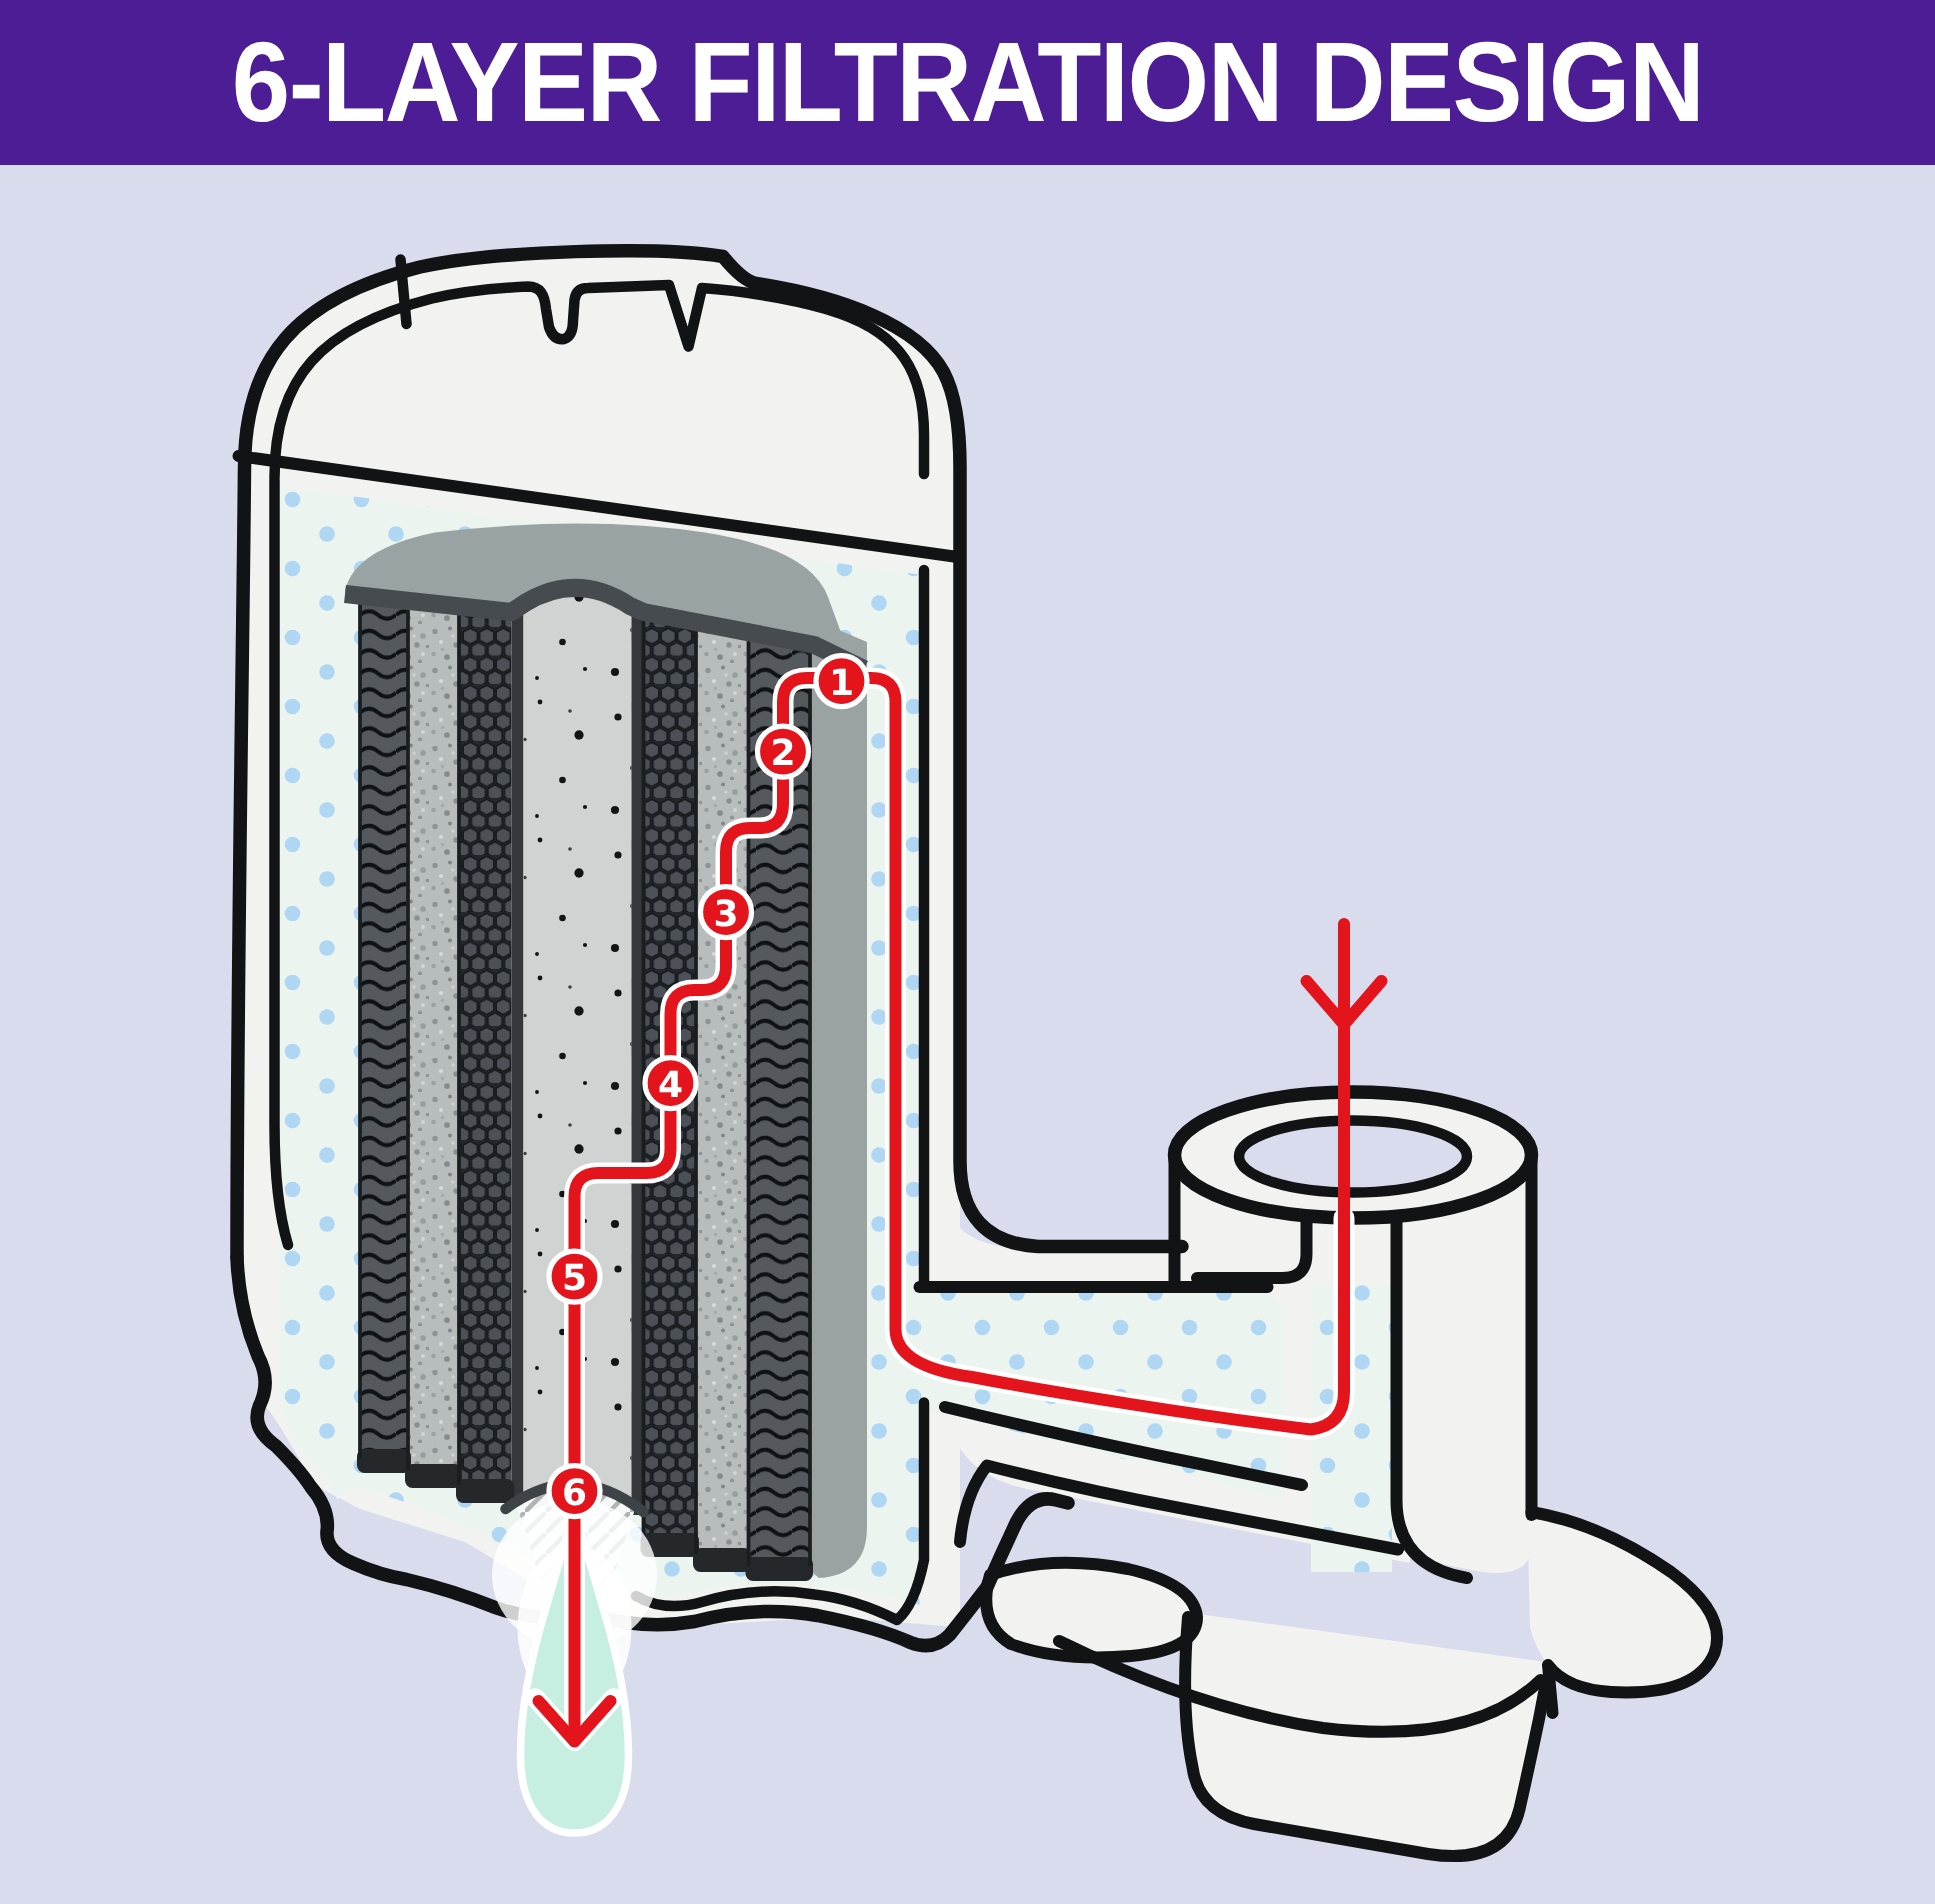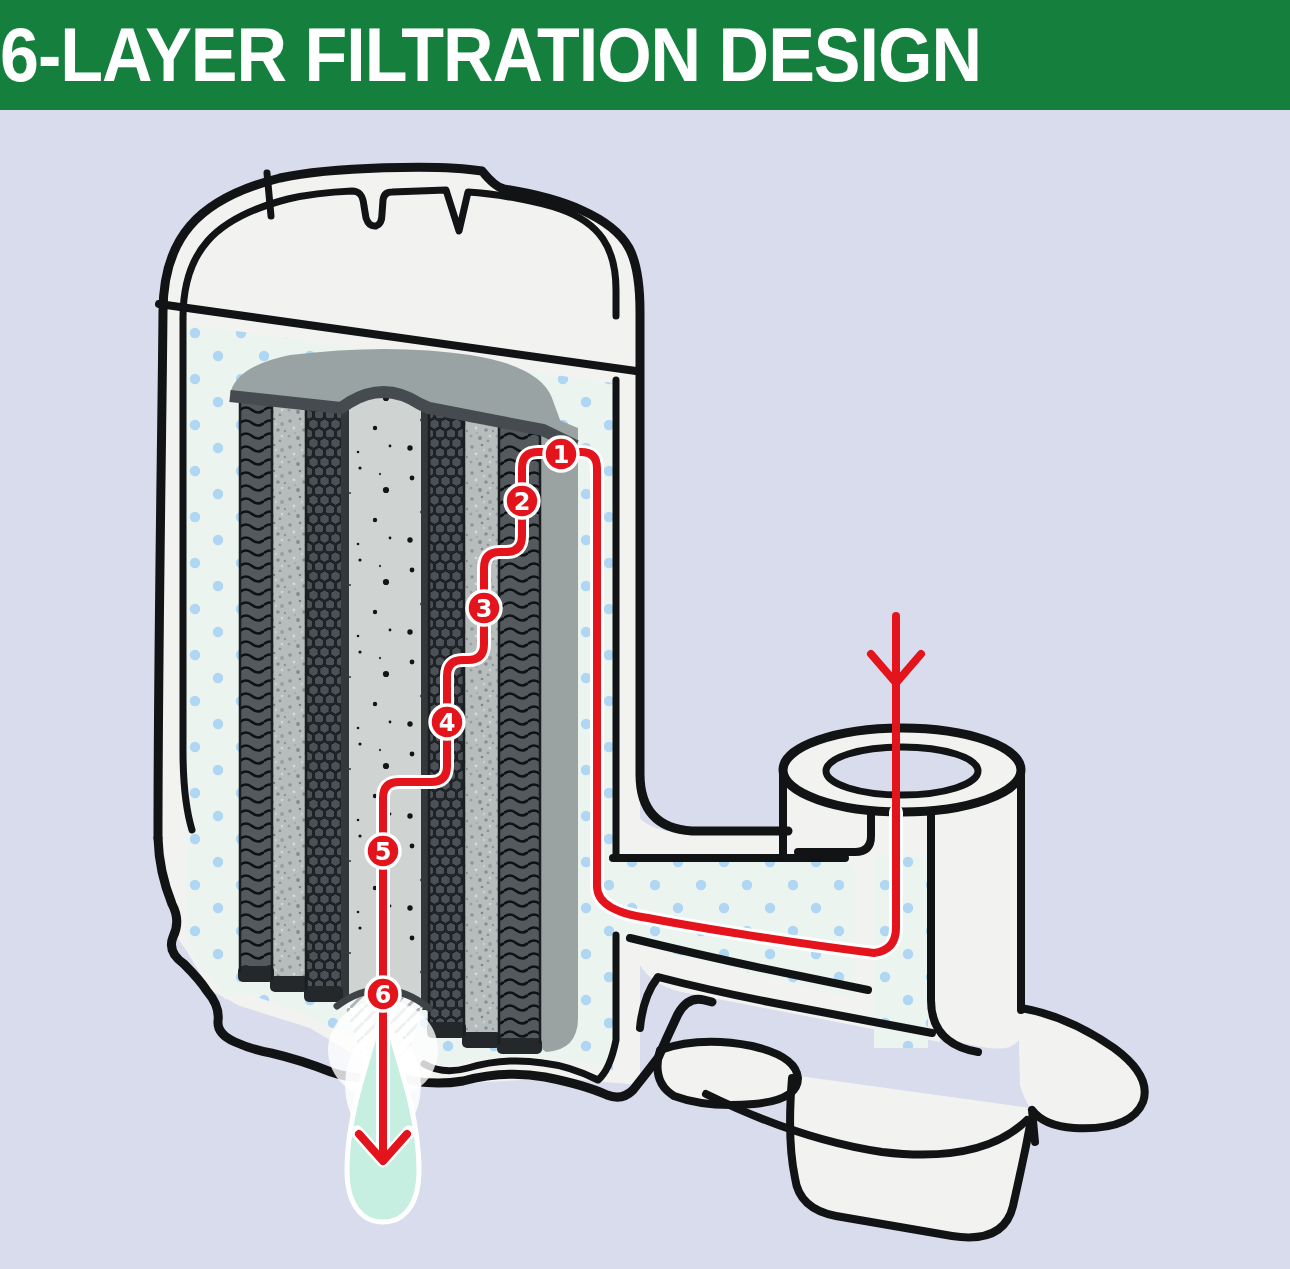--- a/index.html
+++ b/index.html
@@ -1,20 +1,20 @@
 <!DOCTYPE html>
 <html><head>
 <meta charset="utf-8">
 <style>
   html,body{margin:0;padding:0;background:#D8DCEC;}
   .stage{position:relative;width:1290px;height:1269px;overflow:hidden;background:#D8DCEC;
          font-family:"Liberation Sans",sans-serif;}
   .stage svg{position:absolute;left:0;top:0;}
-  .banner{position:absolute;left:0;top:0;width:1290px;height:110px;background:#15803d;
-          display:flex;align-items:center;}
+  .banner{position:absolute;left:0;top:0;width:1290px;height:110px;background:#4c1d95;
+          display:flex;align-items:center;justify-content:center;}
   .banner h1{margin:0;color:#FFFFFF;font-size:70px;font-weight:900;letter-spacing:-1px;
              font-family:"Liberation Sans",sans-serif;transform:scaleY(1.08);}
   .badge-num{font-family:"DejaVu Sans","Liberation Sans",sans-serif;font-weight:bold;
              font-size:24px;fill:#FFFFFF;}
 </style>
 </head>
 <body>
 
 <div class="stage">
 

